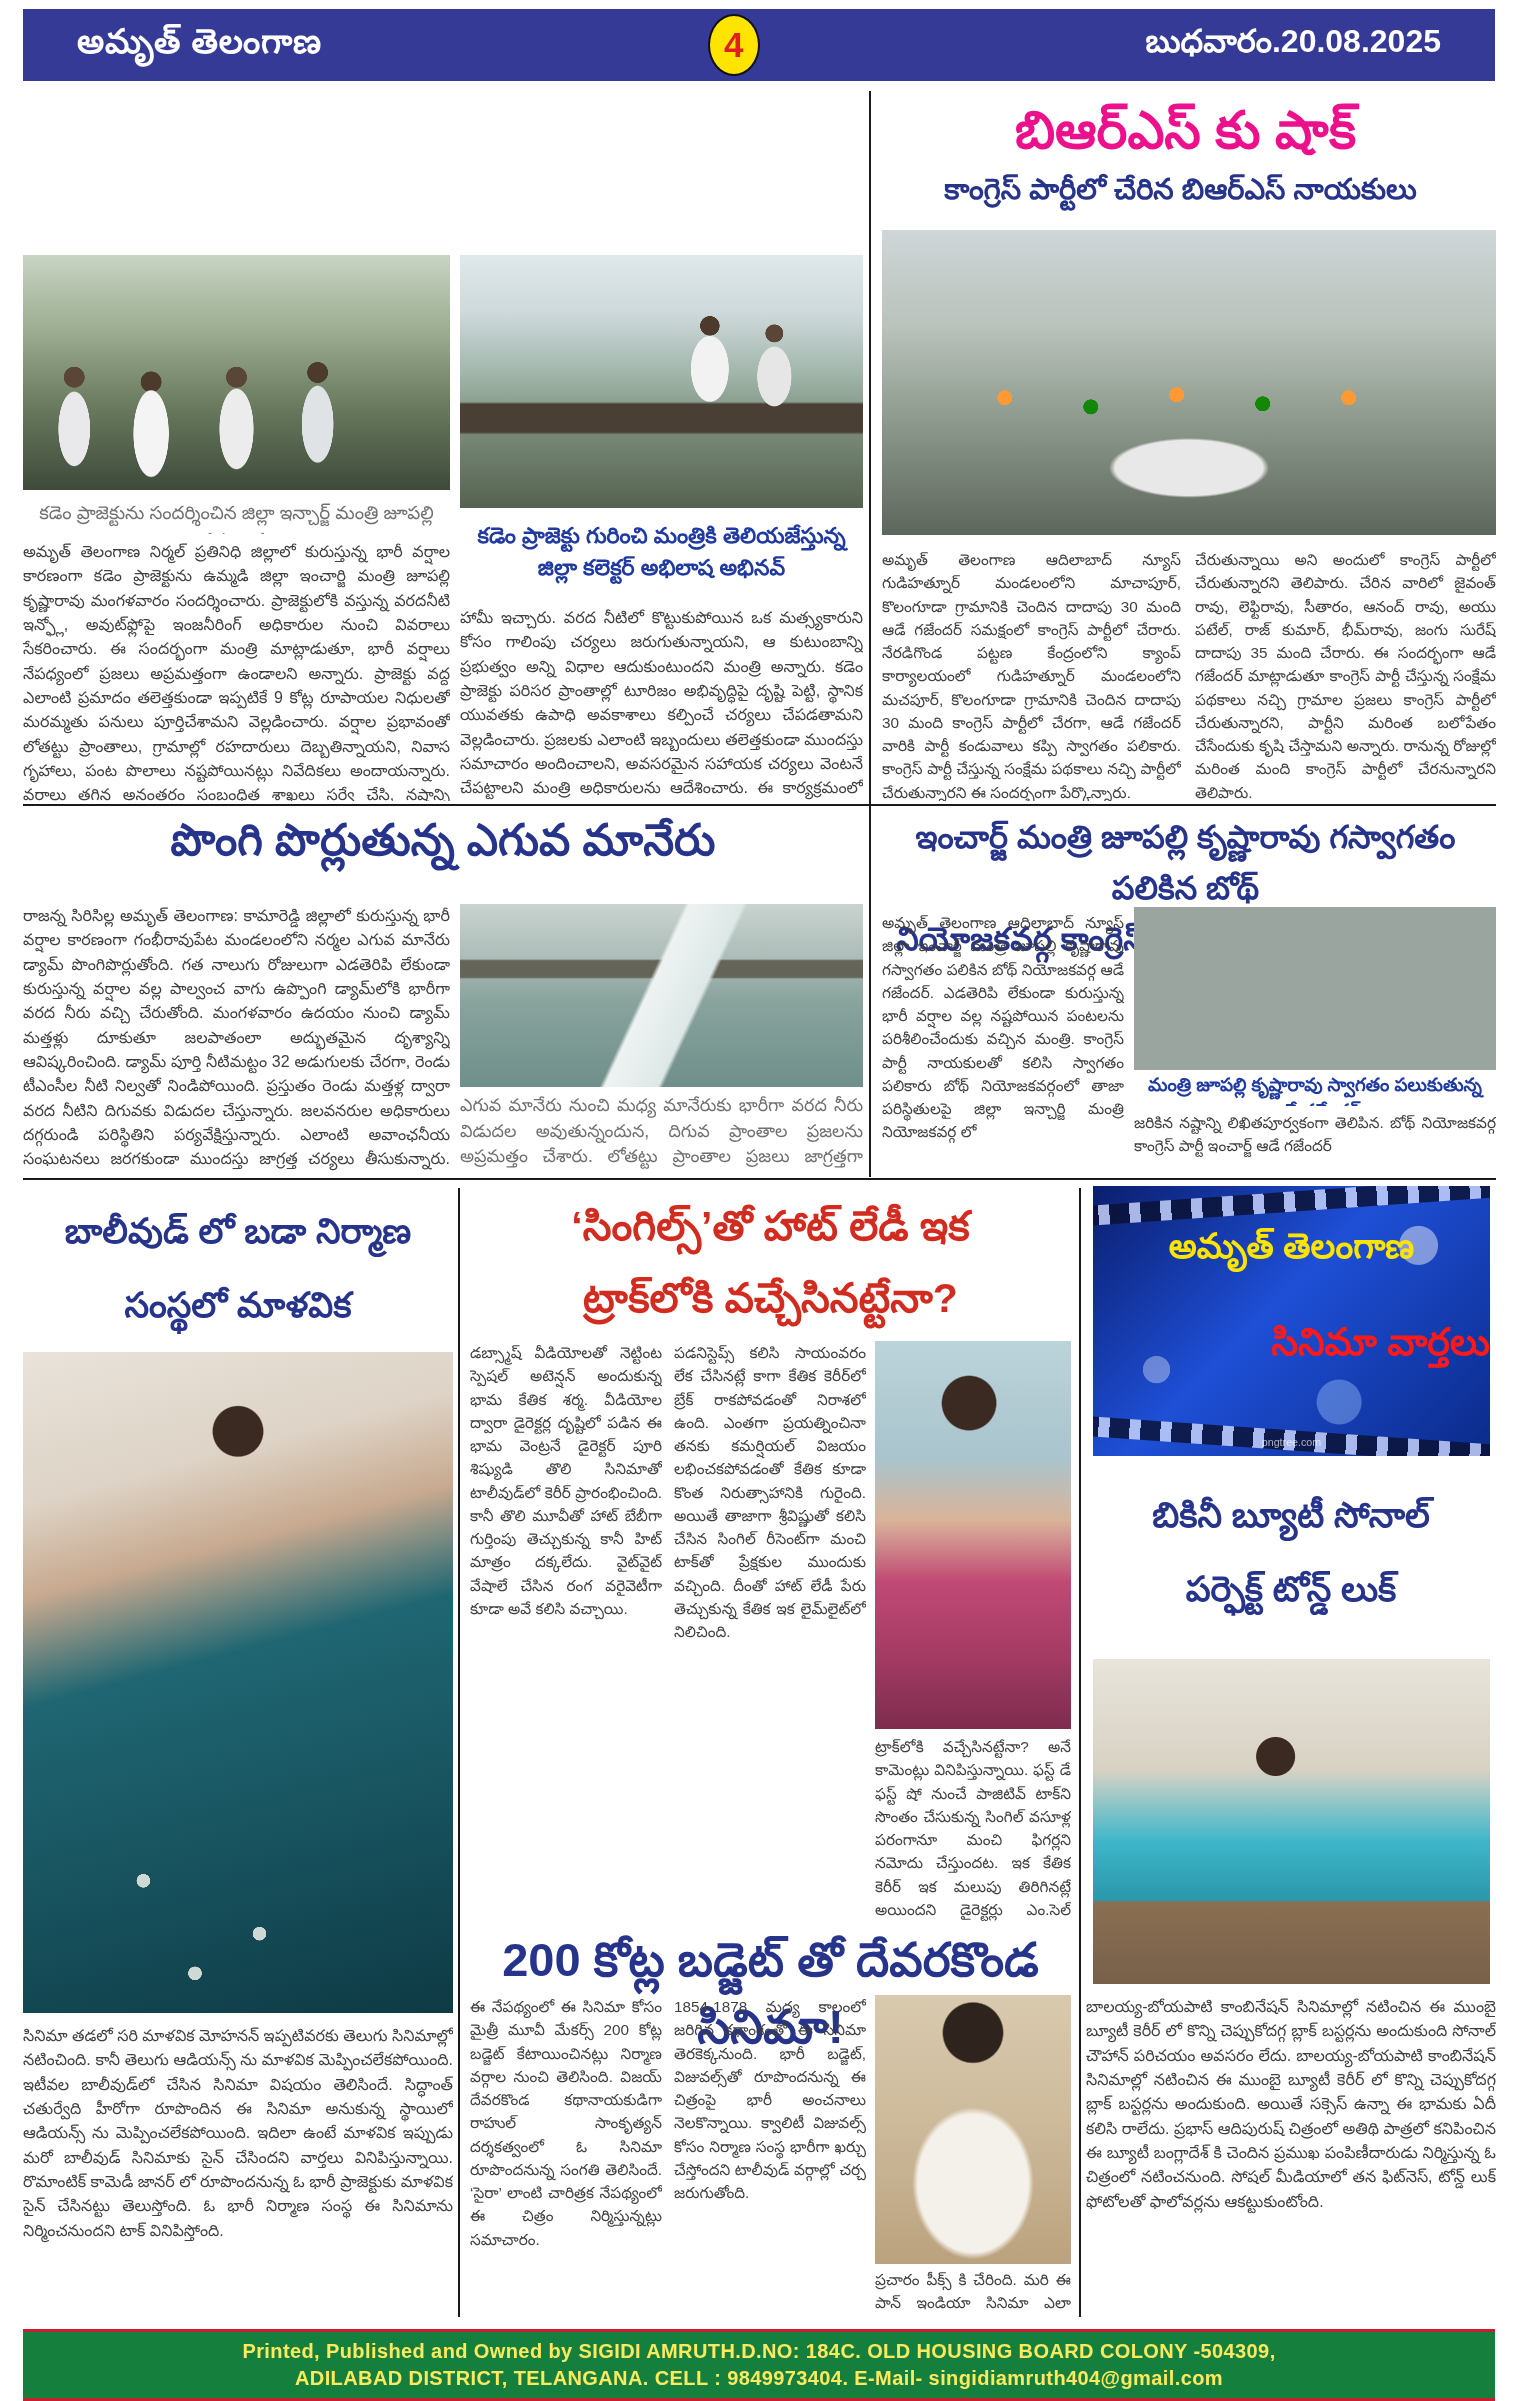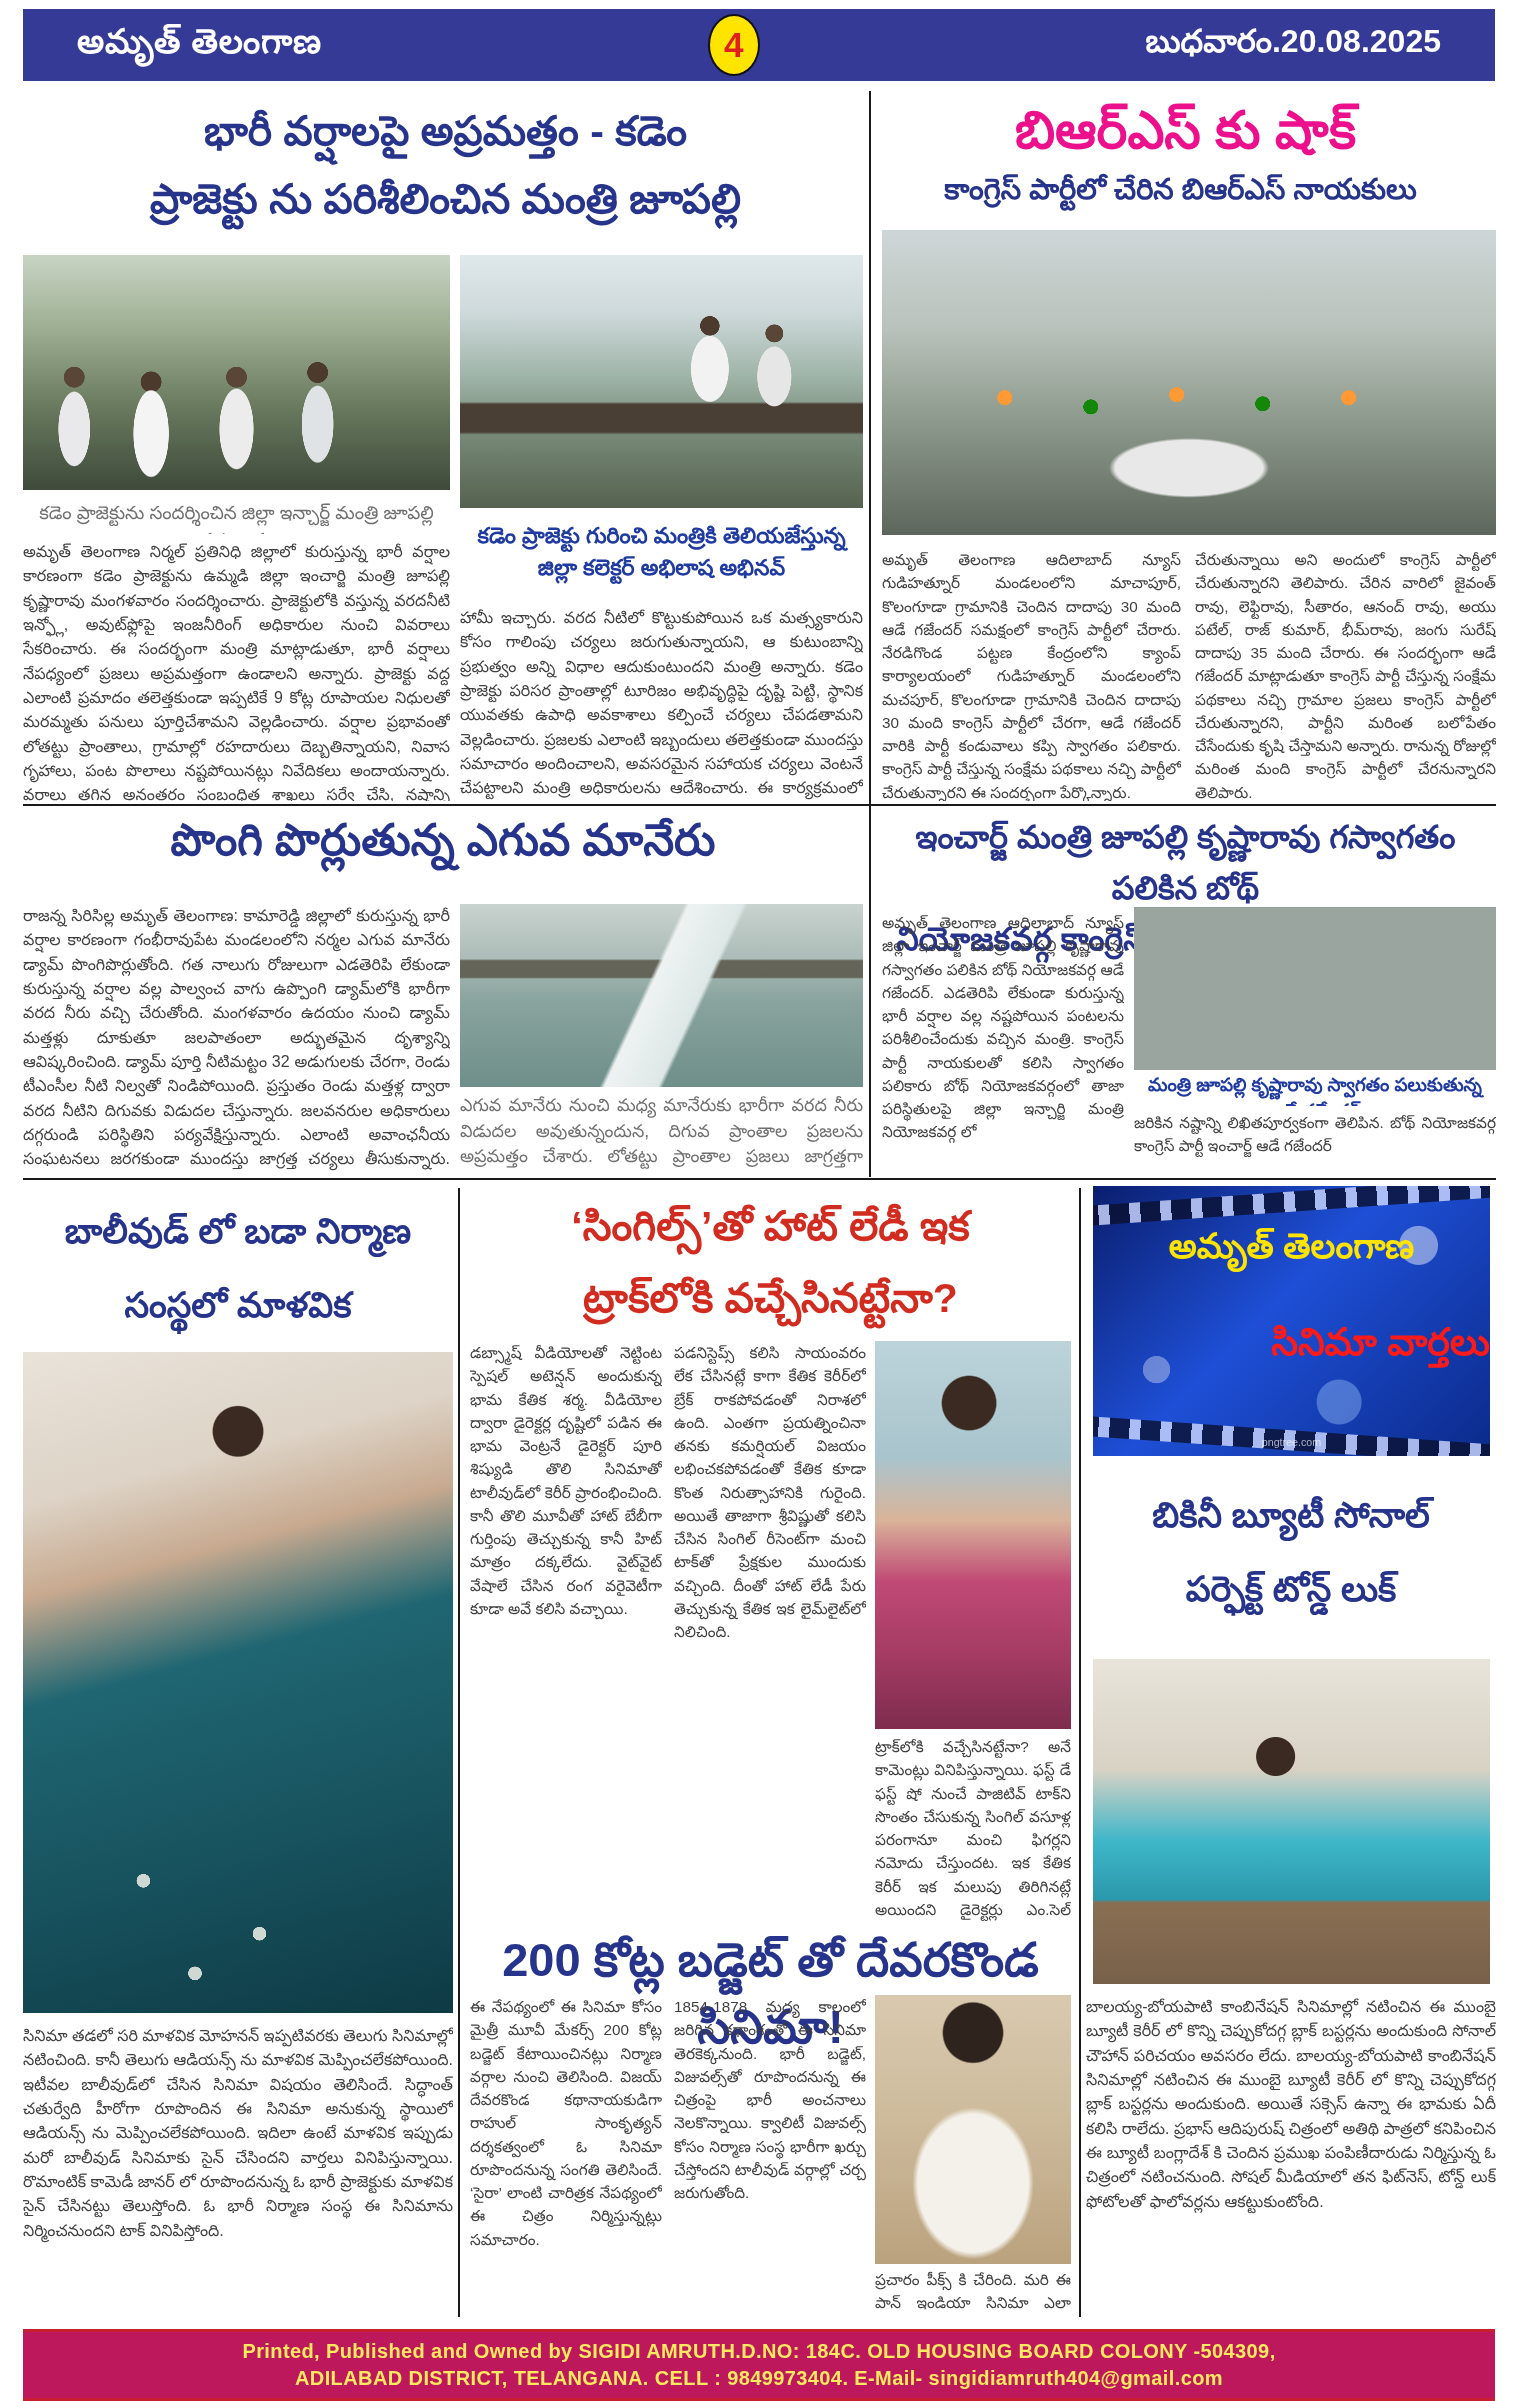--- a/index.html
+++ b/index.html
@@ -81,40 +81,36 @@
       radial-gradient(circle 20px at 82% 22%, rgba(255,255,255,.45) 0 95%, transparent 100%),
       radial-gradient(circle 14px at 16% 68%, rgba(255,255,255,.35) 0 95%, transparent 100%),
       radial-gradient(circle 23px at 62% 80%, rgba(160,200,255,.4) 0 95%, transparent 100%),
       linear-gradient(135deg,#0a1e6e 0%,#1e4fd6 45%,#0b2a8a 100%);}
   .film{position:absolute;left:-15.3px;width:445px;height:20px;
         background:repeating-linear-gradient(90deg,#0a1030 0 20px,#cfd9ff 20px 31px);opacity:.8;}
   .banner-l1{position:absolute;left:0;top:40px;width:100%;text-align:center;color:#ffe400;font-size:35px;font-weight:bold;}
   .banner-l2{position:absolute;left:0;top:135px;width:100%;text-align:right;color:#ff1a1a;font-size:38px;font-weight:bold;}
   .banner-wm{position:absolute;left:0;bottom:7.7px;width:100%;text-align:center;color:rgba(255,255,255,.65);font-size:10.7px;}
   
-  .footer{position:absolute;left:23px;top:2329px;width:1472px;height:66px;background:#be185d;
+  .footer{position:absolute;left:23px;top:2329px;width:1472px;height:66px;background:#15803d;
           border-top:3.1px solid #c81f2e;border-bottom:3.1px solid #c81f2e;box-sizing:content-box;
           display:flex;flex-direction:column;align-items:center;justify-content:center;gap:4.6px;}
   .footer div{color:#ffe95e;font-size:20px;font-weight:bold;letter-spacing:0.4px;}
 </style>
 </head>
 <body>
 
 <div class="page">
 
   <div class="masthead">
     <div class="mast-title">అమృత్ తెలంగాణ</div>
     <div class="mast-badge">4</div>
     <div class="mast-date">బుధవారం.20.08.2025</div>
   </div>
 
-  <div class="hl-blue" style="left:31px;top:98px;width:829px;font-size:41px;line-height:1.65;">
-    <div>భారీ వర్షాలపై అప్రమత్తం - కడెం</div>
-    <div>ప్రాజెక్టు ను పరిశీలించిన మంత్రి జూపల్లి</div>
-  </div>
   <div class="ph ph-walk" style="left:23px;top:255px;width:427px;height:235px;"></div>
   <div class="ph ph-bridge" style="left:460px;top:255px;width:403px;height:253px;"></div>
   <div class="cap-gray" style="left:23px;top:500px;width:427px;height:34px;">కడెం ప్రాజెక్టును సందర్శించిన జిల్లా ఇన్చార్జ్ మంత్రి జూపల్లి కృష్ణారావు</div>
   <div class="cap-blue" style="left:460px;top:520px;width:403px;height:77px;font-size:22px;line-height:1.45;">
     <div>కడెం ప్రాజెక్టు గురించి  మంత్రికి తెలియజేస్తున్న</div>
     <div>జిల్లా కలెక్టర్ అభిలాష అభినవ్</div>
   </div>
   <div class="body-txt" style="left:23px;top:540px;width:427px;height:261px;">అమృత్ తెలంగాణ నిర్మల్ ప్రతినిధి జిల్లాలో కురుస్తున్న భారీ వర్షాల కారణంగా కడెం ప్రాజెక్టును ఉమ్మడి జిల్లా ఇంచార్జి మంత్రి జూపల్లి కృష్ణారావు మంగళవారం సందర్శించారు. ప్రాజెక్టులోకి వస్తున్న వరదనీటి ఇన్ఫ్లో, అవుట్‌ఫ్లోపై ఇంజనీరింగ్ అధికారుల నుంచి వివరాలు సేకరించారు. ఈ సందర్భంగా మంత్రి మాట్లాడుతూ, భారీ వర్షాలు నేపధ్యంలో ప్రజలు అప్రమత్తంగా ఉండాలని అన్నారు. ప్రాజెక్టు వద్ద ఎలాంటి ప్రమాదం తలెత్తకుండా ఇప్పటికే 9 కోట్ల రూపాయల నిధులతో మరమ్మతు పనులు పూర్తిచేశామని వెల్లడించారు. వర్షాల ప్రభావంతో లోతట్టు ప్రాంతాలు, గ్రామాల్లో రహదారులు దెబ్బతిన్నాయని, నివాస గృహాలు, పంట పొలాలు నష్టపోయినట్లు నివేదికలు అందాయన్నారు. వర్షాలు తగ్గిన అనంతరం సంబంధిత శాఖలు సర్వే చేసి, నష్టాన్ని అంచనా వేసి బాధితులకు పరిహారం అందేలా చర్యలు తీసుకుంటామని తెలిపారు.</div>
   <div class="body-txt" style="left:460px;top:606px;width:403px;height:195px;">హామీ ఇచ్చారు. వరద నీటిలో కొట్టుకుపోయిన ఒక మత్స్యకారుని కోసం గాలింపు చర్యలు జరుగుతున్నాయని, ఆ కుటుంబాన్ని ప్రభుత్వం అన్ని విధాల ఆదుకుంటుందని మంత్రి అన్నారు. కడెం ప్రాజెక్టు పరిసర ప్రాంతాల్లో టూరిజం అభివృద్ధిపై దృష్టి పెట్టి, స్థానిక యువతకు ఉపాధి అవకాశాలు కల్పించే చర్యలు చేపడతామని వెల్లడించారు. ప్రజలకు ఎలాంటి ఇబ్బందులు తలెత్తకుండా ముందస్తు సమాచారం అందించాలని, అవసరమైన సహాయక చర్యలు వెంటనే చేపట్టాలని మంత్రి అధికారులను ఆదేశించారు. ఈ కార్యక్రమంలో జిల్లా కలెక్టర్ అభిలాష అభినవ్, ఎమ్మెల్యేలు, అదనపు కలెక్టర్లు, ఆర్డీఓలు, తహసీల్దార్లు, అధికారులు, ప్రజాప్రతినిధులు తదితరులు పాల్గొన్నారు.</div>
 

